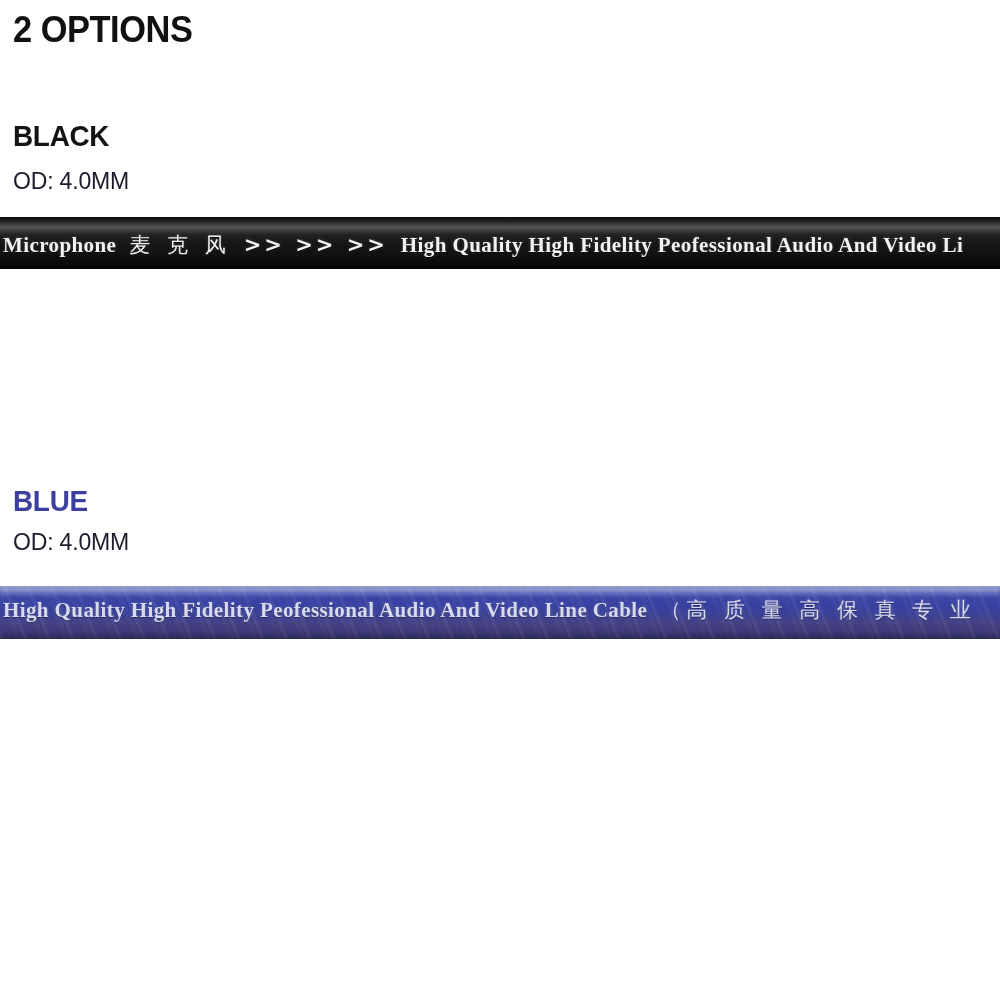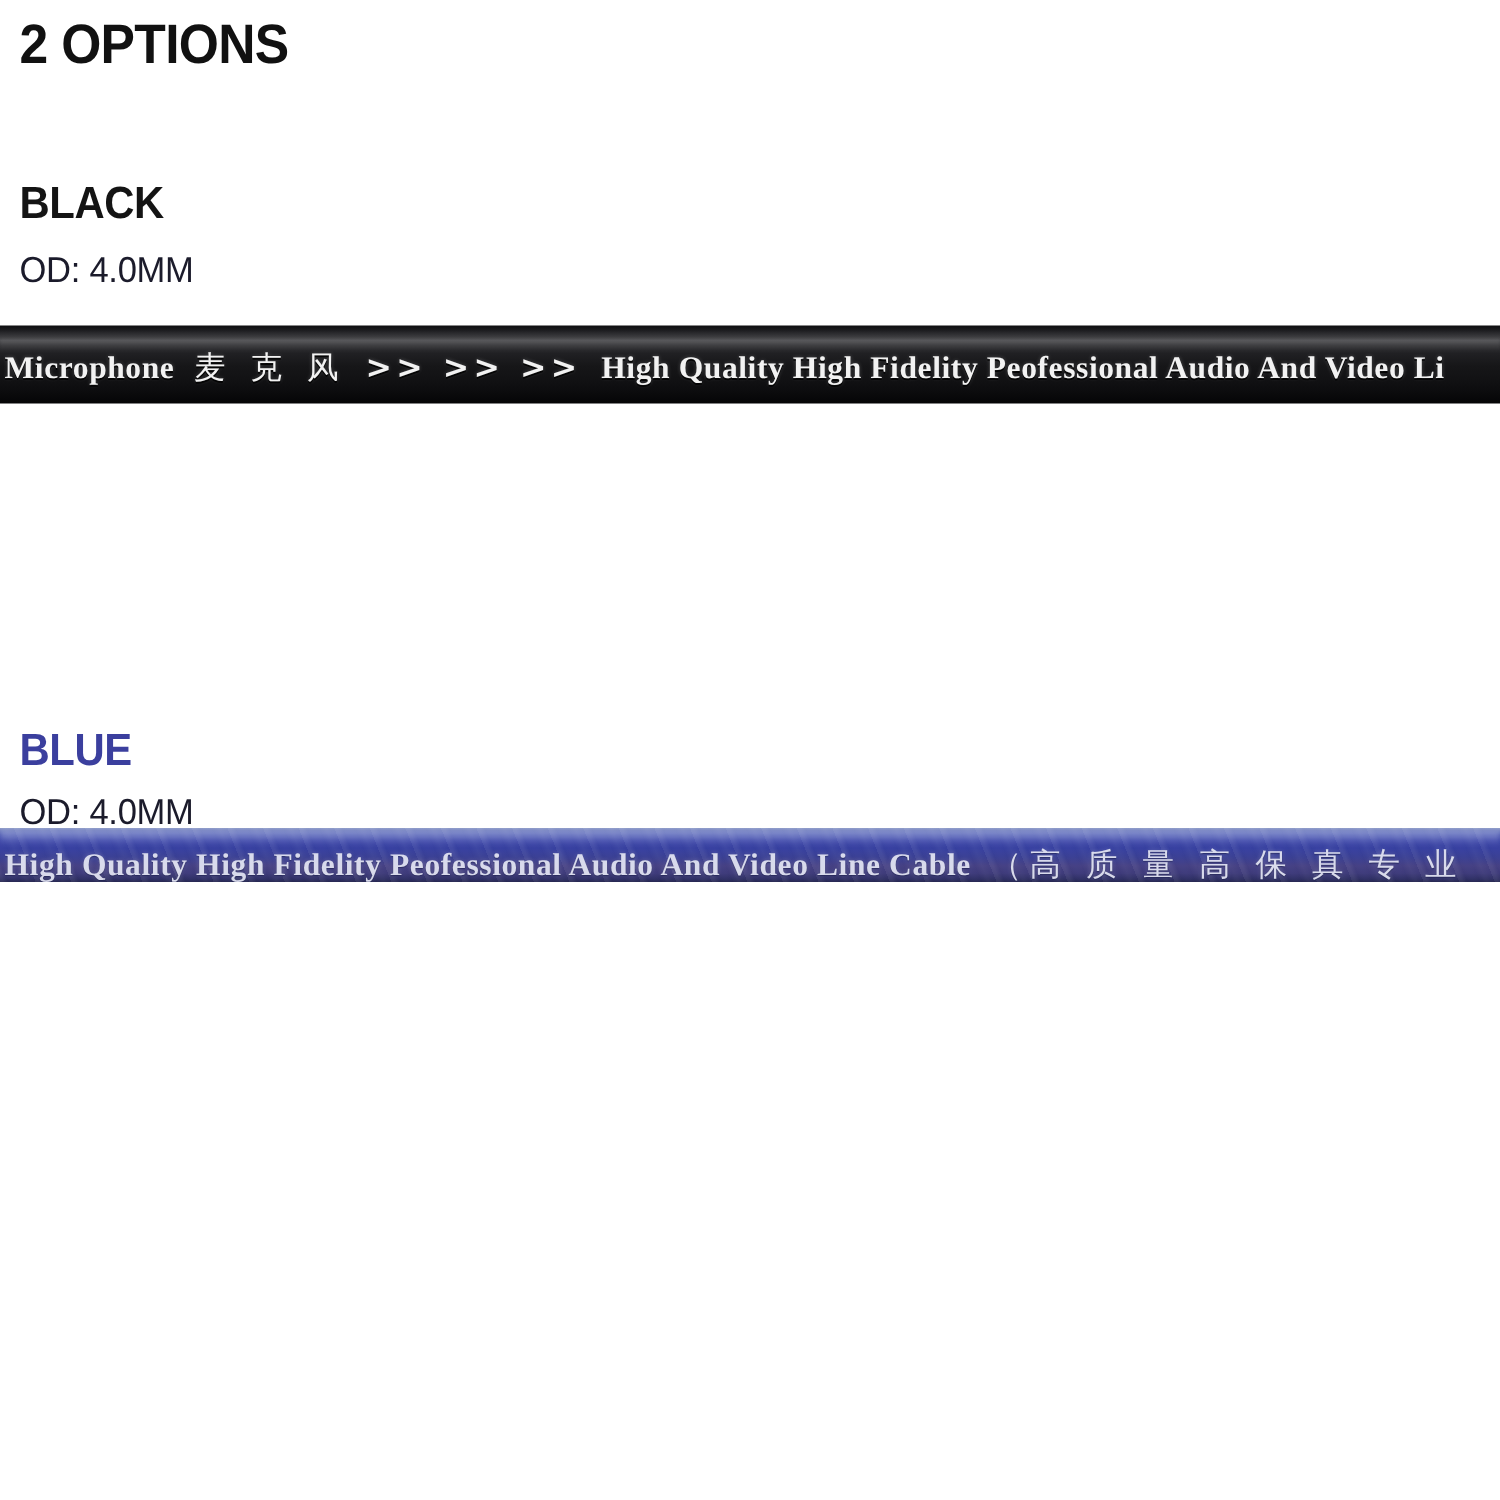--- a/index.html
+++ b/index.html
@@ -91,22 +91,22 @@
     left: 0; right: 0;
     top: 9px;
     height: 7px;
     background: linear-gradient(to bottom,
       rgba(255,255,255,0.10), rgba(255,255,255,0.015));
     filter: blur(1.2px);
     pointer-events: none;
   }
 
   .cable-blue {
-    top: 552px;
-    height: 36px;
+    top: 586px;
+    height: 53px;
     background:
       linear-gradient(to bottom,
         #8f9cc8 0%,
         #6b78bb 5%,
         #4450ab 13%,
         #3a44a6 22%,
         #37409f 38%,
         #3a3f92 55%,
         #454083 70%,
         #3d3a79 84%,

